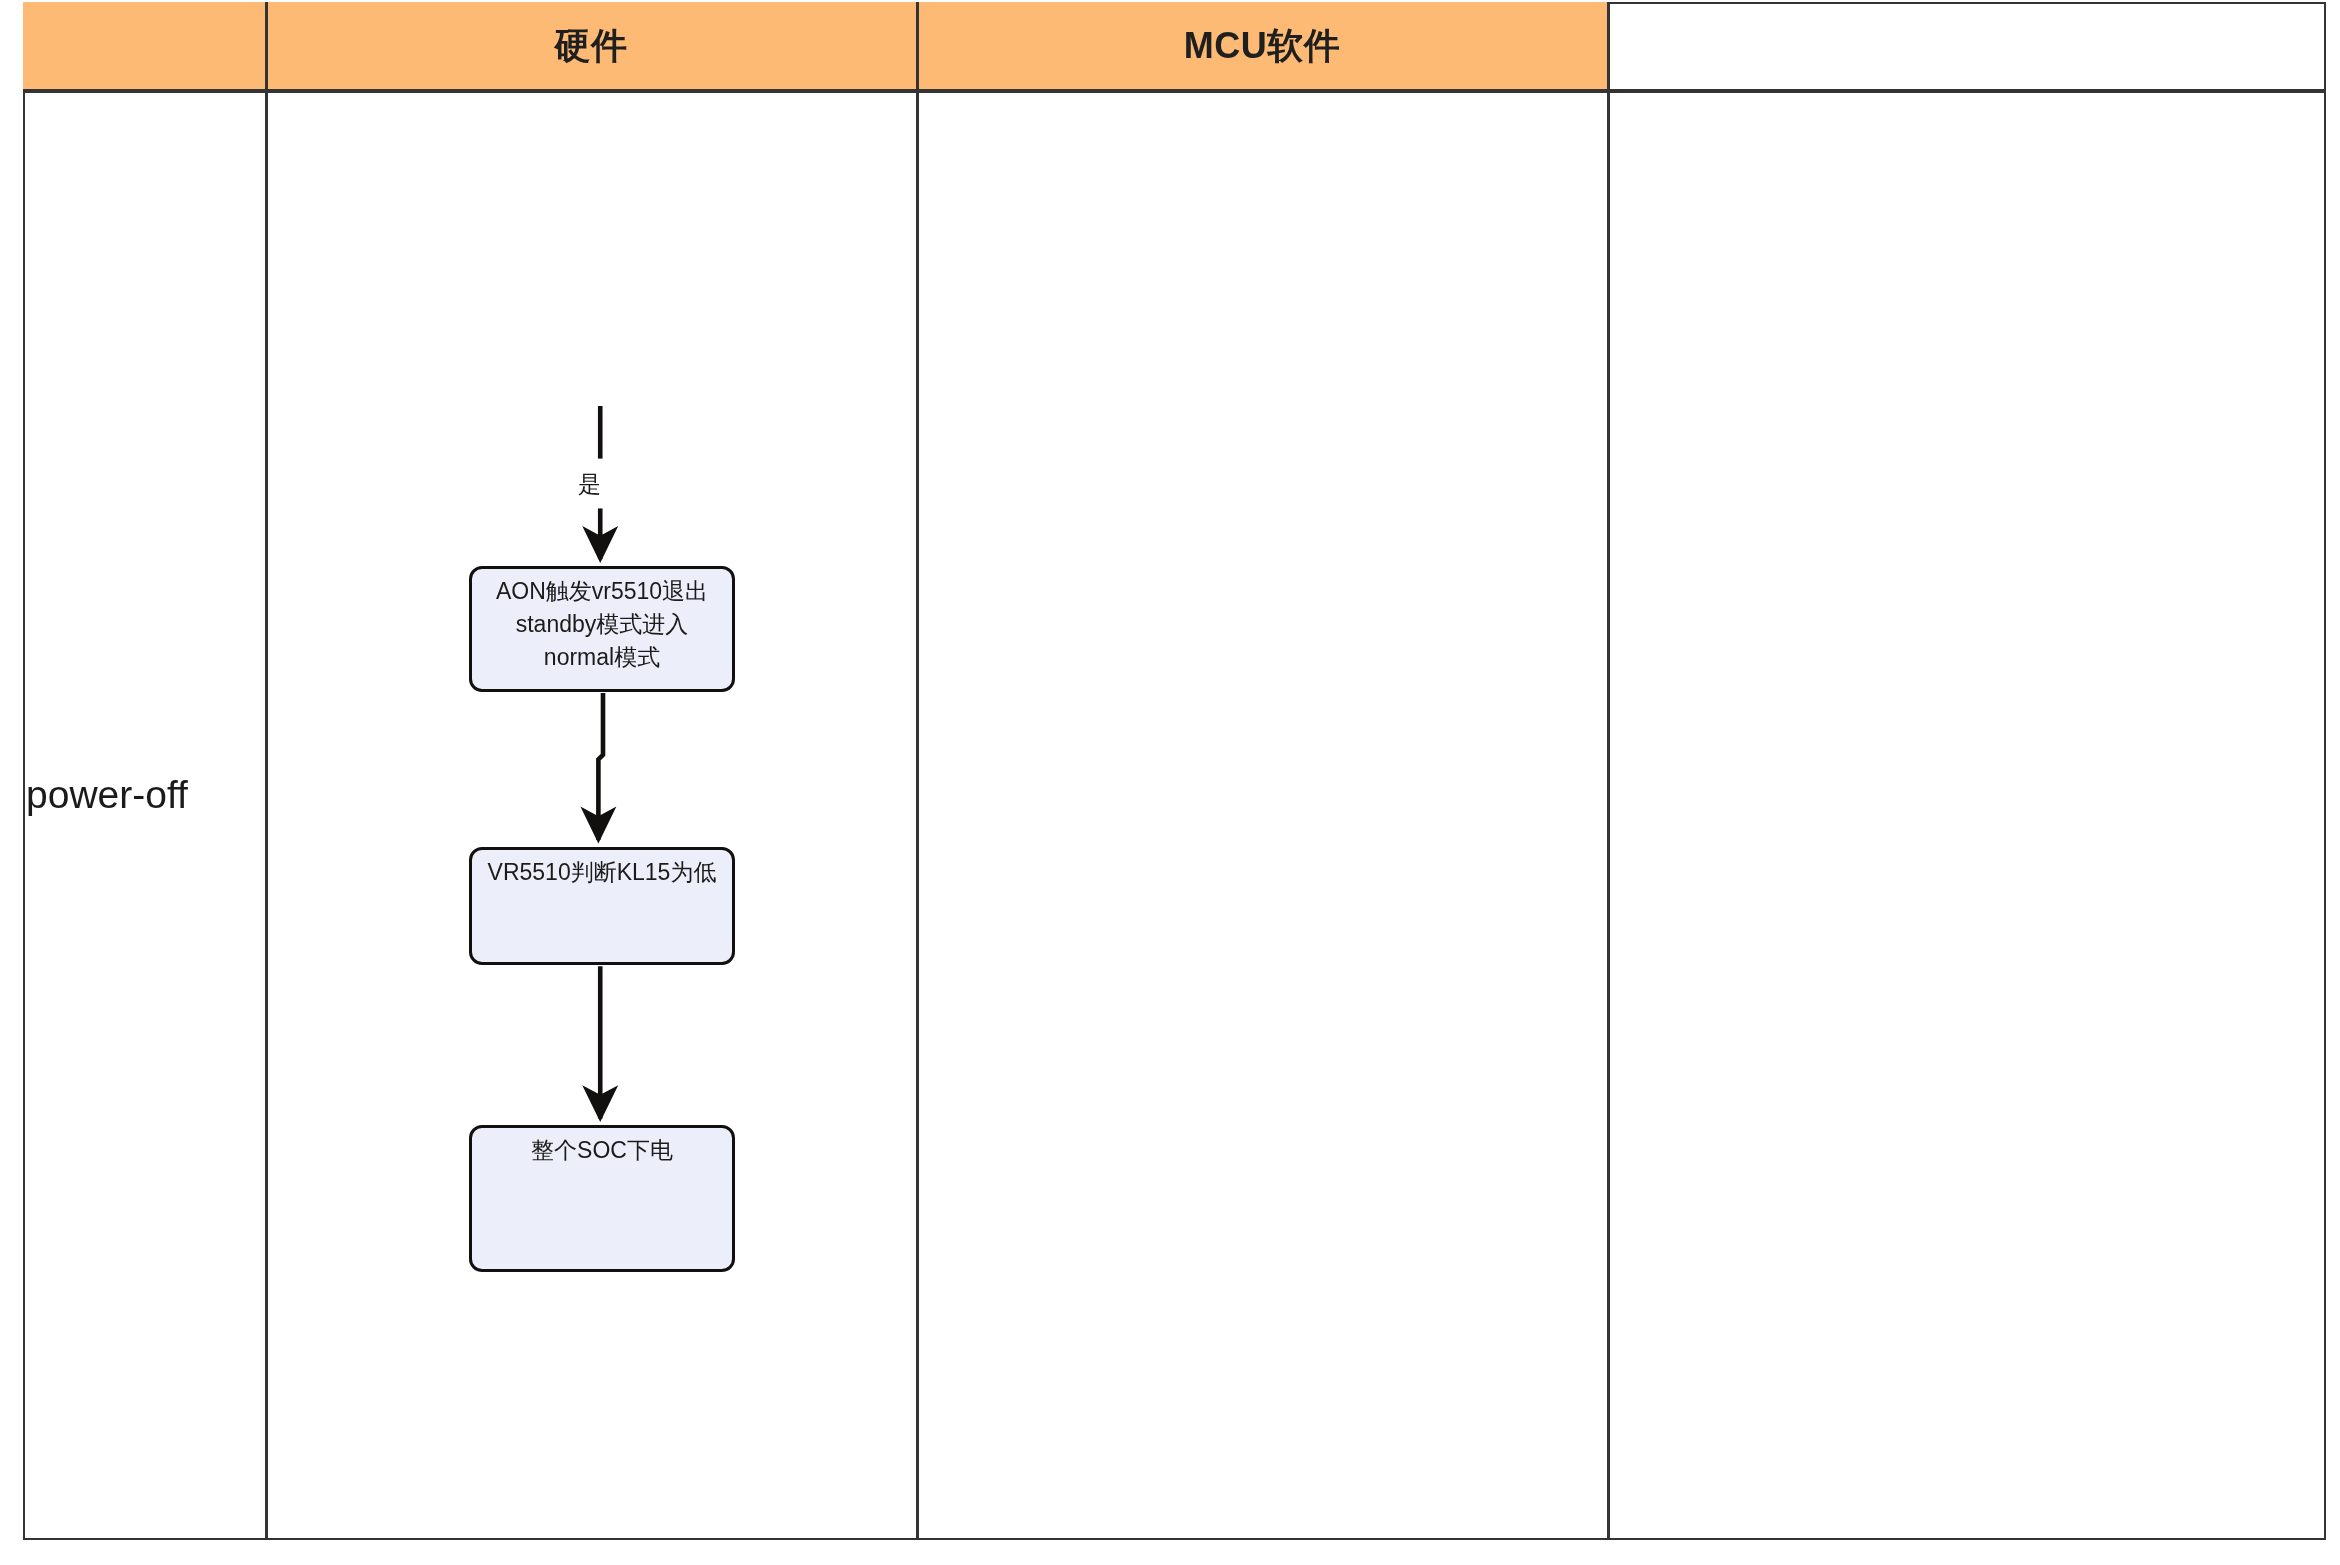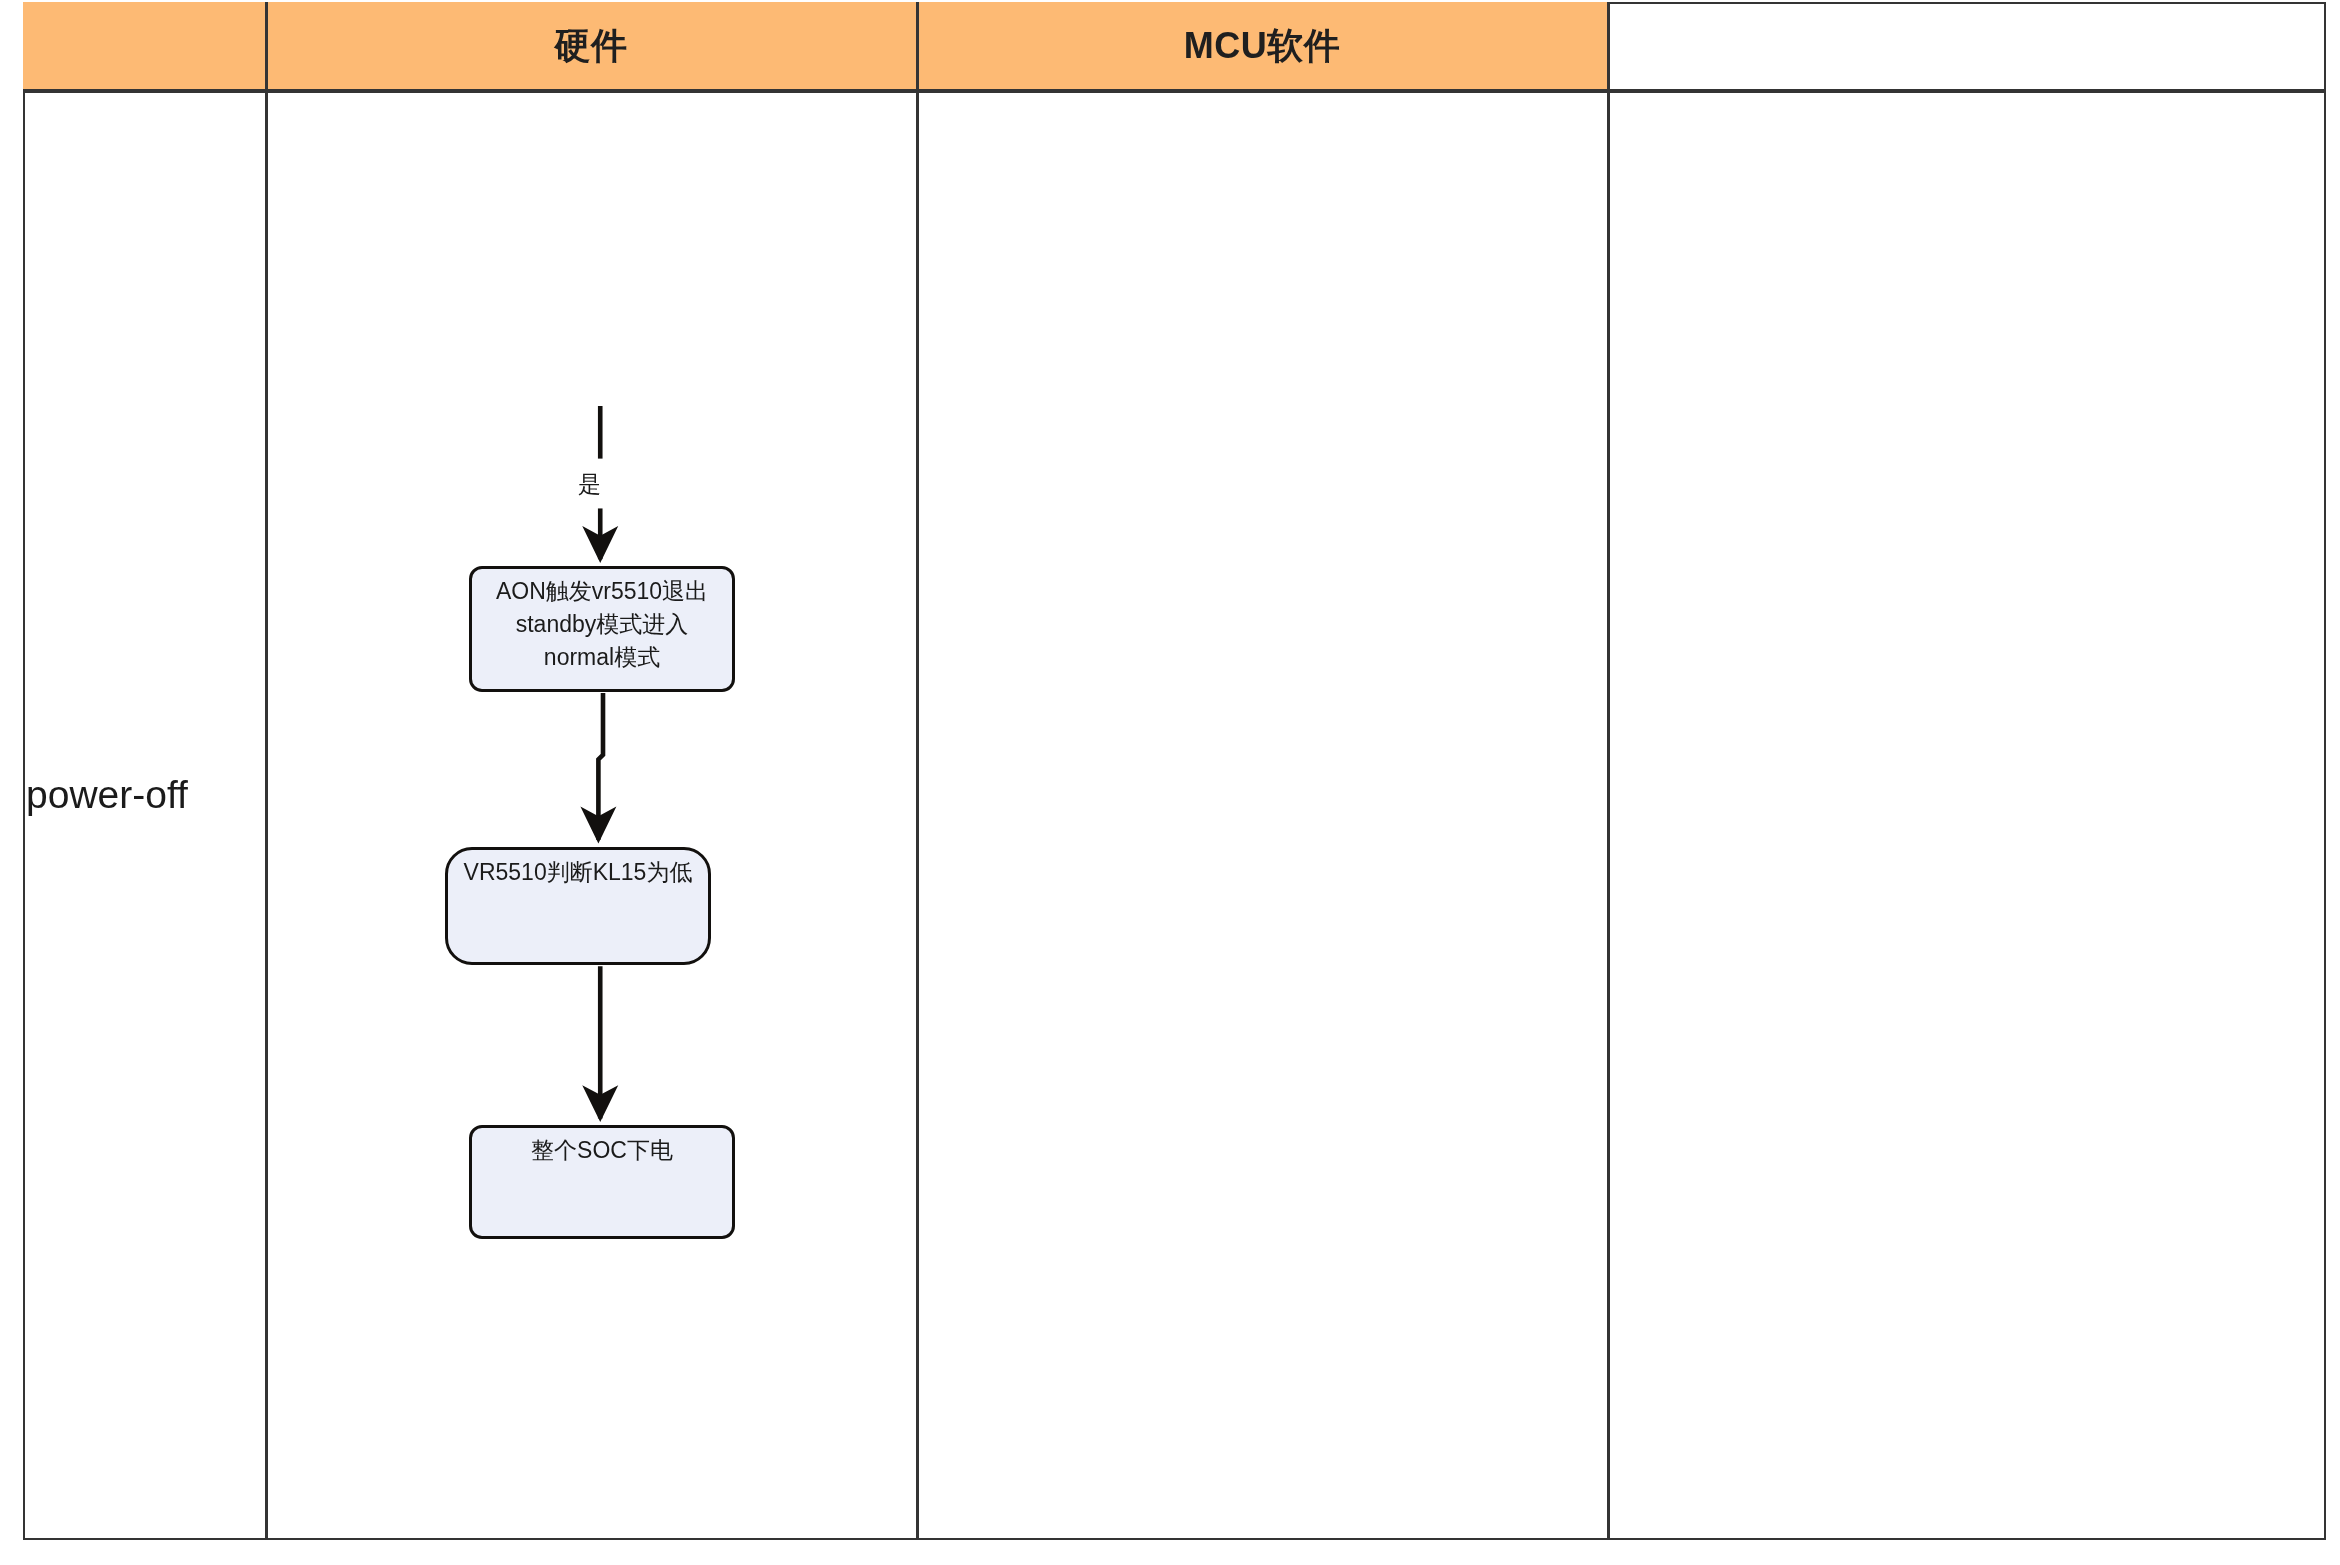--- a/index.html
+++ b/index.html
@@ -131,22 +131,22 @@
     width: 185px;
     transform: translateY(-50%);
     text-align: center;
     font-size: 23px;
     line-height: 1.5;
     color: #1b1b1b;
   }
 
   
   #node-aon   { left: 469px; top: 566px;  width: 266px; height: 126px; }
-  #node-kl15  { left: 445px; top: 847px;  width: 266px; height: 118px; border-radius: 27px; }
-  #node-socoff{ left: 469px; top: 1125px; width: 266px; height: 114px; }
+  #node-kl15  { left: 469px; top: 847px;  width: 266px; height: 118px; }
+  #node-socoff{ left: 469px; top: 1125px; width: 266px; height: 147px; }
 
   
   .edge-svg {
     position: absolute;
     left: 0;
     top: 0;
     width: 2341px;
     height: 1565px;
     pointer-events: none;
   }

